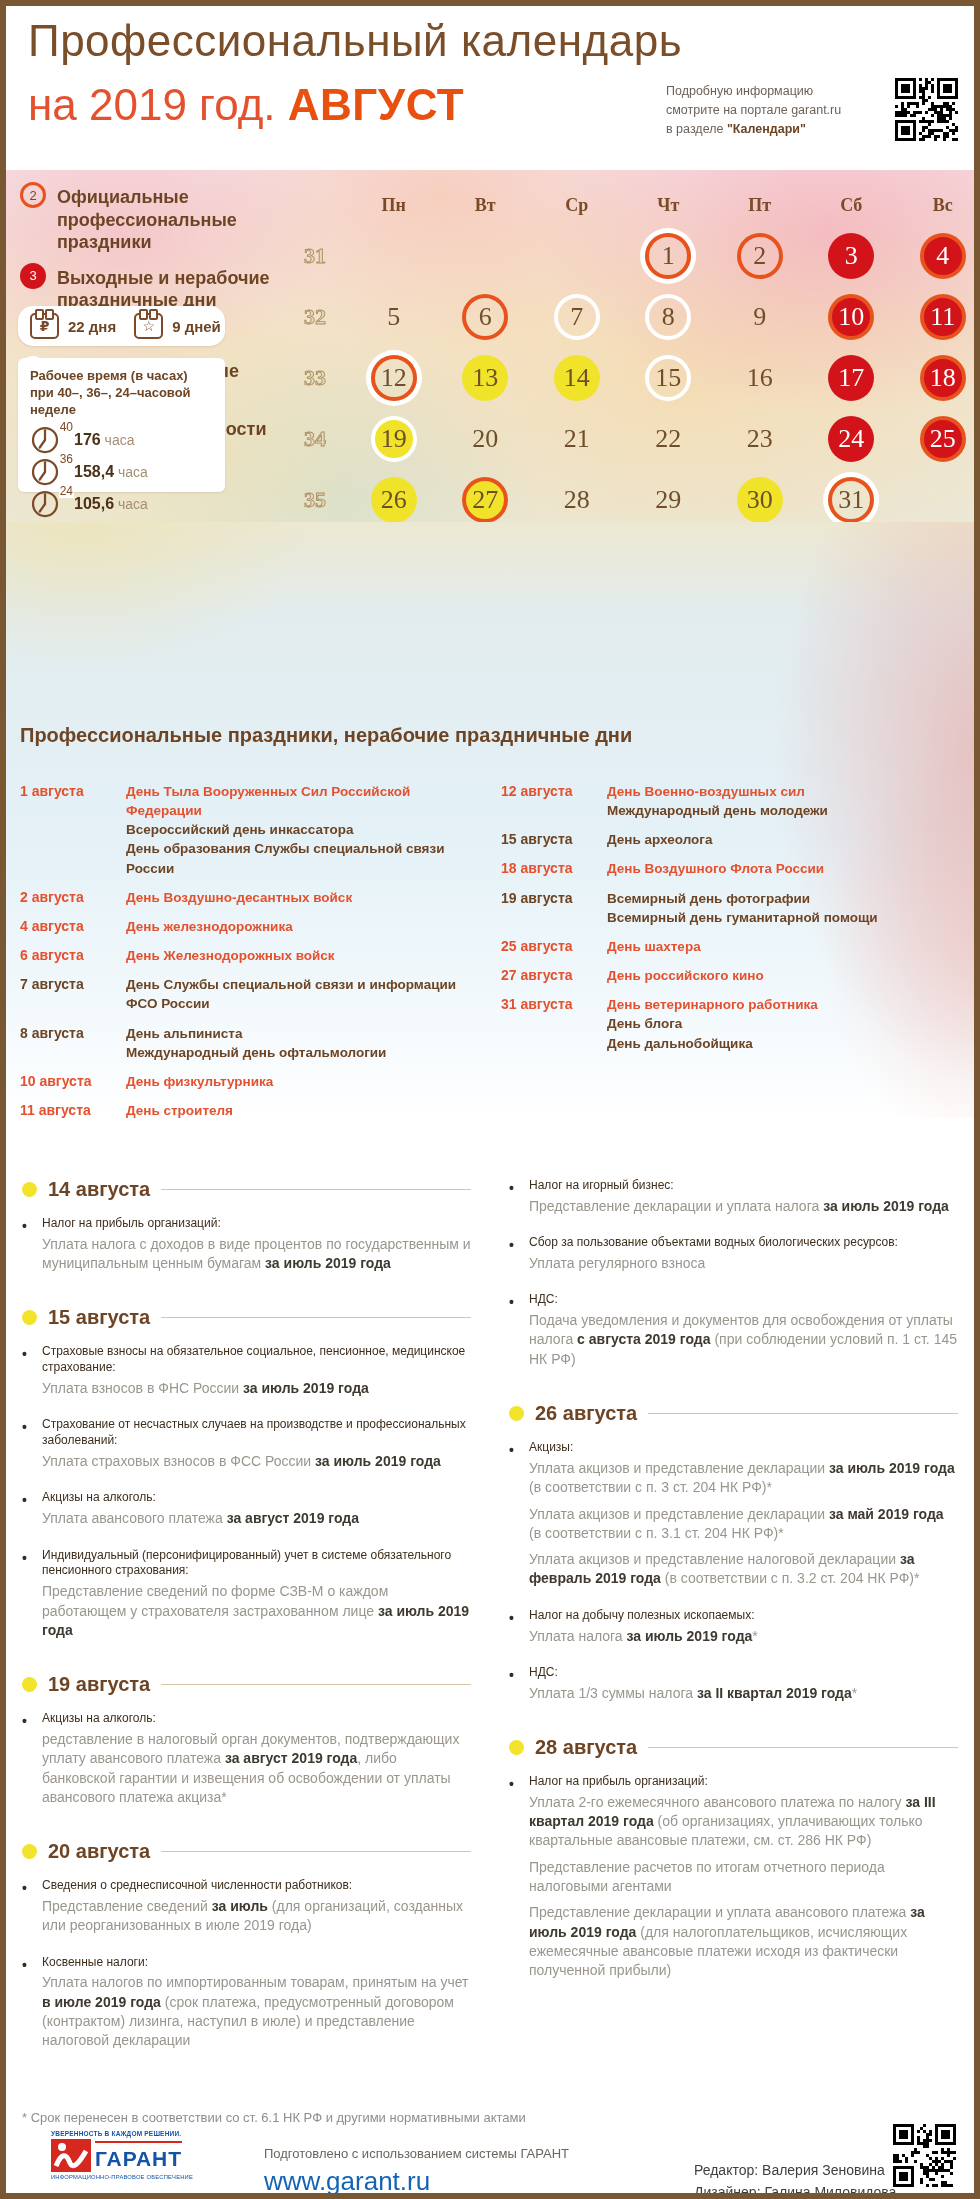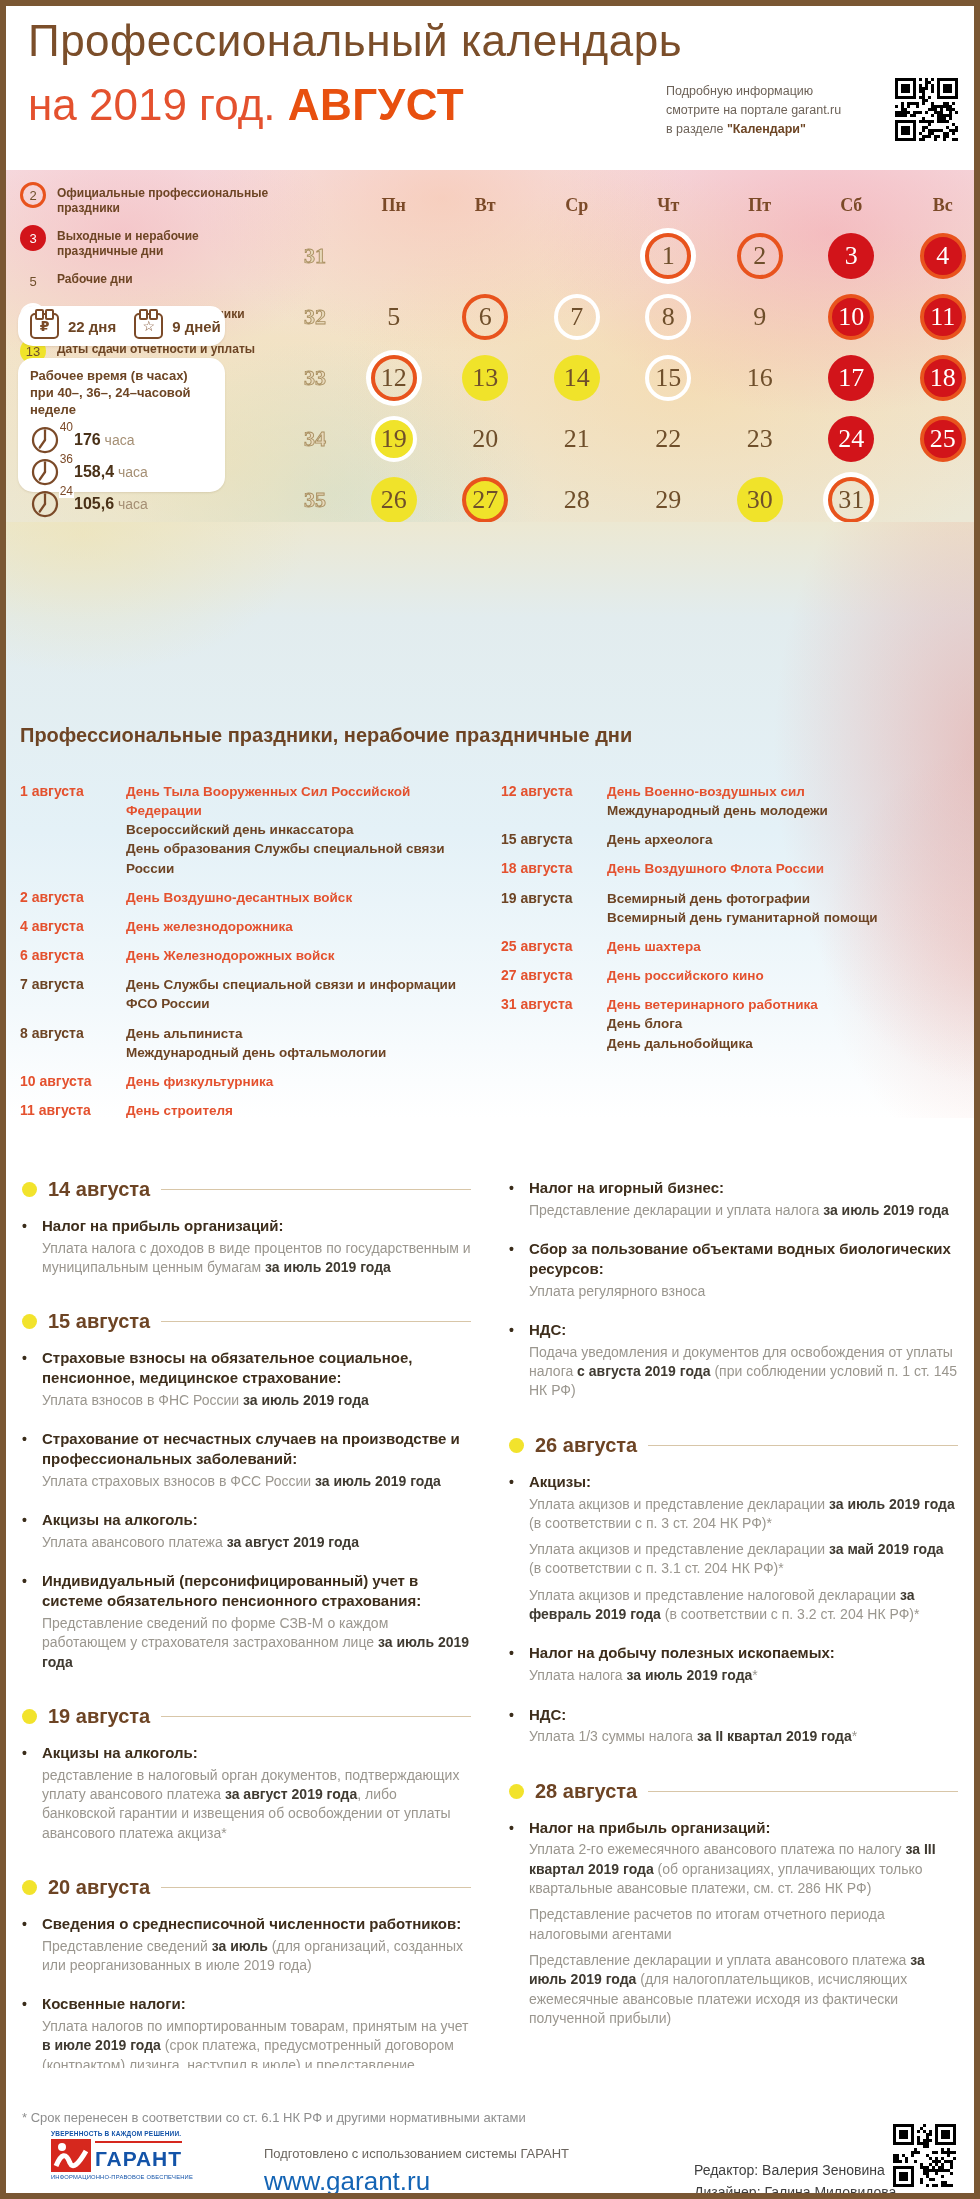--- a/index.html
+++ b/index.html
@@ -24,21 +24,21 @@
       radial-gradient(300px 200px at 12% 18%, rgba(244,178,190,.55), transparent 70%),
       radial-gradient(350px 220px at 45% 8%, rgba(248,190,160,.50), transparent 70%),
       radial-gradient(420px 260px at 85% 18%, rgba(243,165,178,.60), transparent 70%),
       radial-gradient(500px 300px at 70% 62%, rgba(247,214,160,.50), transparent 70%),
       radial-gradient(420px 260px at 22% 82%, rgba(238,224,178,.55), transparent 70%),
       radial-gradient(300px 220px at 34% 92%, rgba(182,216,206,.40), transparent 70%),
       linear-gradient(180deg,#f6dfe2 0%,#f3e3c9 48%,#ebe8d6 100%);
   }
   .legend { position:absolute; left:14px; top:12px; width:256px; }
   .legend-row { display:flex; align-items:flex-start; gap:11px; margin-bottom:9px; }
-  .legend-row .label { font-size:12px; font-weight:700; color:#6d4524; line-height:1.25; padding-top:4px; }
+  .legend-row .label { font-size:18px; font-weight:700; color:#6d4524; line-height:1.25; padding-top:4px; }
   
   .day { width:46px; height:46px; border-radius:50%; display:flex; align-items:center; justify-content:center;
          font-size:26px; color:#6f4f2b; border:4px solid transparent; flex:0 0 auto; }
   .t-weekend { background:#d2141a; color:#fff; }
   .t-weekend-official { background:#d2141a; color:#fff; border-color:#e8531d; }
   .t-official { border-color:#e8531d; }
   .t-prof { border-color:#ffffff; }
   .t-official-prof { border-color:#e8531d; box-shadow:0 0 0 5px #fff; }
   .t-tax { background:#f0e32a; }
   .t-tax-official { background:#f0e32a; border-color:#e8531d; }
@@ -49,21 +49,21 @@
   .card { position:absolute; background:#fff; border-radius:15px; box-shadow:0 1px 2px rgba(120,90,50,.15); }
   .stats-card { left:12px; top:136px; width:207px; height:40px; display:flex; align-items:center; padding:4px 12px; gap:18px; }
   .stat { display:flex; align-items:center; gap:9px; }
   .cal-icon { width:29px; height:26px; border:2.5px solid #7b4a28; border-radius:5px; position:relative;
               display:inline-flex; align-items:center; justify-content:center; }
   .cal-icon::before, .cal-icon::after { content:""; position:absolute; top:-6px; width:5px; height:7px;
               border:2px solid #7b4a28; background:#fff; border-radius:2px; }
   .cal-icon::before { left:3px; } .cal-icon::after { right:3px; }
   .cal-icon-glyph { font-size:14px; font-weight:700; color:#7b4a28; line-height:1; }
   .stat-val { font-size:15px; font-weight:700; color:#6d4524; white-space:nowrap; }
-  .hours-card { left:12px; top:188px; width:207px; height:134px; padding:10px 12px 2px; }
+  .hours-card { left:12px; top:188px; width:207px; height:134px; padding:10px 12px 2px;border-radius:6px; }
   .hours-title { font-size:13px; font-weight:700; color:#6d4524; line-height:1.3; margin-bottom:6px; }
   .hours-row { display:flex; align-items:center; gap:12px; margin-bottom:2px; height:30px; }
   .clock-wrap { position:relative; width:32px; height:30px; flex:0 0 auto; }
   .clock-num { position:absolute; top:-5px; right:-12px; font-size:12px; color:#7b4a28; background:#fff; padding:0 1px; }
   .hours-val { font-size:16px; font-weight:700; color:#4a3117; }
   .hours-unit { font-size:14px; color:#a58f74; }
   
   .cal-grid { position:absolute; left:284px; top:20px; width:700px; display:grid;
               grid-template-columns:58px repeat(7,91.5px); row-gap:15px;font-family:Liberation Serif, serif; }
   .cal-head { display:flex; align-items:flex-end; justify-content:center; font-size:18px; font-weight:700;
@@ -91,21 +91,21 @@
                    grid-template-columns:1fr 1fr; column-gap:38px; align-content:start; align-items:start; }
   .dl-col { min-width:0; }
   .dl-head { display:flex; align-items:center; gap:11px; margin:26px 0 15px; }
   .dl-head:first-child { margin-top:0;text-align:right; }
   .dl-dot { width:15px; height:15px; border-radius:50%; background:#f2e32c; flex:0 0 auto; }
   .dl-date { font-size:20px; font-weight:700; color:#6d4424; white-space:nowrap; }
   .dl-rule { flex:1; height:1px; background:#d8c6a8; }
   .dl-item { display:flex; gap:10px; margin-bottom:12px; }
   .dl-marker { color:#3a2c1a; font-weight:700; font-size:14px; line-height:1.45; flex:0 0 10px; }
   .dl-content { flex:1; min-width:0; }
-  .dl-title { font-size:15px; font-weight:700; color:#3e2e1c; line-height:1.32; margin-bottom:3px; }
+  .dl-title { font-size:12px; font-weight:400; color:#3e2e1c; line-height:1.32; margin-bottom:3px; }
   .dl-body { font-size:14px; color:#9a968e; line-height:1.38; margin:0 0 7px; }
   .seg-b { color:#3f3a31; font-weight:700; }
   
   .footer { position:relative; height:141px; background:#fff; }
   .footnote { position:absolute; left:16px; top:42px; font-size:13px; color:#8e8e8e; }
   .f-logo { position:absolute; left:45px; top:62px; width:175px; }
   .logo-top { font-size:6.5px; font-weight:700; color:#1353a8; letter-spacing:.2px; margin-bottom:2px; }
   .logo-row { display:flex; align-items:center; gap:4px; }
   .logo-mark { width:40px; height:33px; background:#d6281e; position:relative; flex:0 0 auto; }
   .logo-name { font-size:21px; font-weight:700; color:#1353a8; letter-spacing:1px; border-top:2px solid #d6281e; padding-top:4px; }

